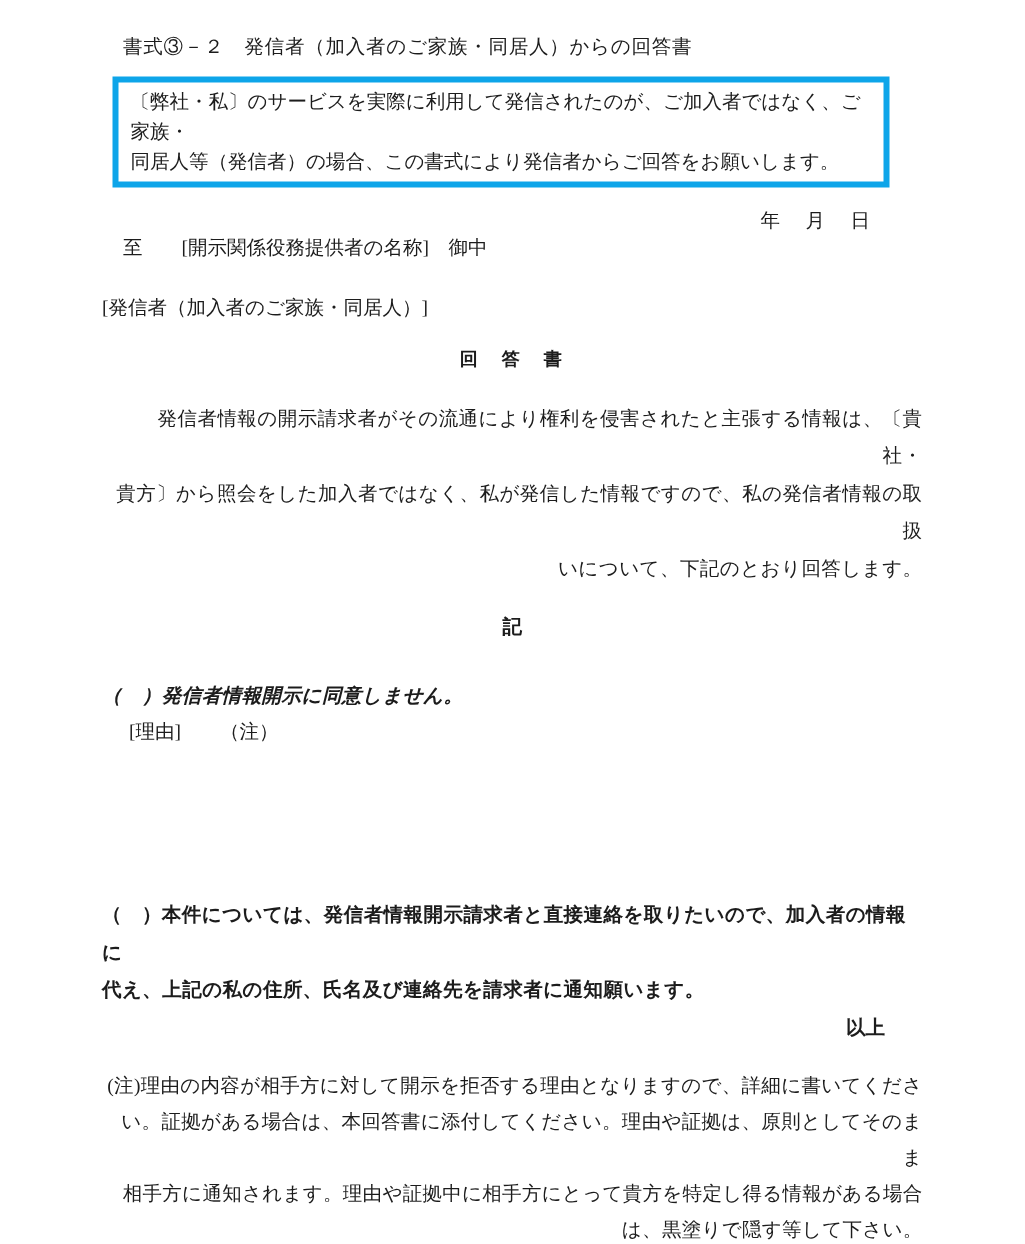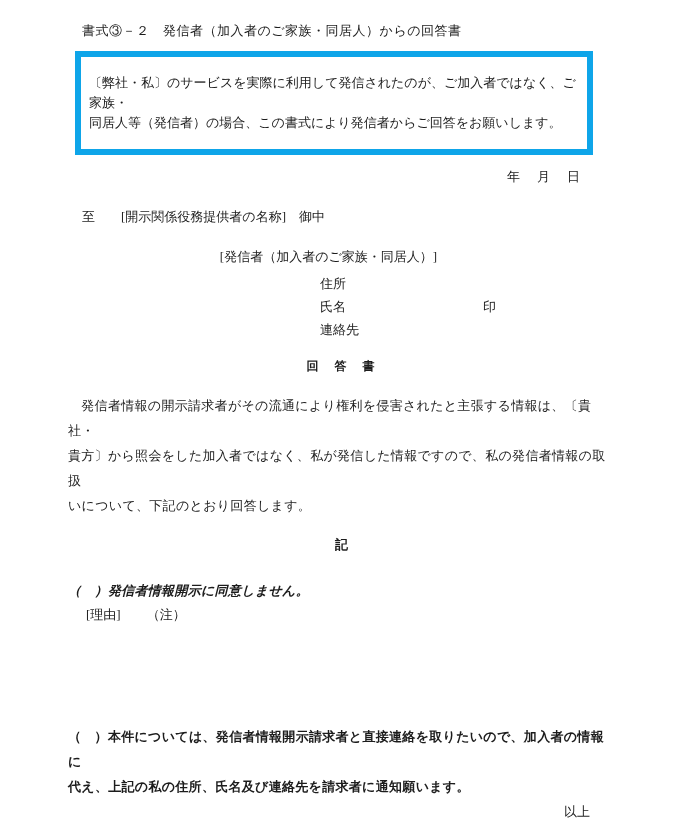--- a/index.html
+++ b/index.html
@@ -18,51 +18,51 @@
   .page {
     box-sizing: border-box;
     width: 683px;
     height: 699px;
     padding: 22px 68px 0 68px;
     background: #ffffff;
   }
   .gothic {
     font-family: "Liberation Sans", "DejaVu Sans", sans-serif;
   }
-  .prewrap { white-space: pre-line; }
+  .prewrap { white-space: pre-line; text-align: right; }
 
   .doc-title {
     margin-left: 14px;
     line-height: 18px;
     letter-spacing: 0.5px;
   }
   .notice-box {
-    border: 6px solid #0ea5e9;
+    border: 4px solid #0ea5e9;
     margin: 11px 22px 0 7px;
-    padding: 16px 8px;
+    padding: 3px 8px;
     line-height: 20px;
     white-space: pre-line;
   }
   .date-line {
     margin-top: 13px;
     margin-right: 33px;
     text-align: right;
     font-weight: normal;
     line-height: 18px;
     letter-spacing: 2px;
   }
   .addressee {
-    margin-top: 22px;
+    margin-top: 0;
     margin-left: 14px;
     line-height: 18px;
   }
   .sender-label {
     margin-top: 22px;
     margin-right: 26px;
-    text-align: center;
+    text-align: left;
     line-height: 18px;
   }
   .sender-block { margin-top: 6px; margin-left: 252px; }
   .sender-row { line-height: 23px; }
   .seal { display: inline-block; margin-left: 137px; }
 
   .main-heading {
     margin-top: 15px;
     text-align: center;
     font-weight: bold;
@@ -95,21 +95,21 @@
   .option .checkbox { font-weight: bold; }
   .reason-label {
     margin-top: 3px;
     margin-left: 18px;
     line-height: 18px;
   }
   .reason-space { height: 100px; }
   .closing {
     margin-right: 25px;
     text-align: right;
-    font-weight: normal;
+    font-weight: bold;
     line-height: 25px;
   }
   .note {
     margin-top: 15px;
     line-height: 24px;
     letter-spacing: 0.2px;
   }
 </style>
 </head>
 <body>
@@ -120,31 +120,20 @@
 
   <div class="notice-box">〔弊社・私〕のサービスを実際に利用して発信されたのが、ご加入者ではなく、ご家族・
 同居人等（発信者）の場合、この書式により発信者からご回答をお願いします。</div>
 
   <div class="date-line gothic">年　月　日</div>
 
   <div class="addressee">至　　[開示関係役務提供者の名称]　御中</div>
 
   <div class="sender-label">[発信者（加入者のご家族・同居人）]</div>
 
-  <div class="sender-block">
-    <div class="sender-row">
-      <span>住所</span>
-    </div>
-    <div class="sender-row">
-      <span>氏名</span><span class="seal">印</span>
-    </div>
-    <div class="sender-row">
-      <span>連絡先</span>
-    </div>
-  </div>
 
   <div class="main-heading gothic">回　答　書</div>
 
   <div class="body-para prewrap">　発信者情報の開示請求者がその流通により権利を侵害されたと主張する情報は、〔貴社・
 貴方〕から照会をした加入者ではなく、私が発信した情報ですので、私の発信者情報の取扱
 いについて、下記のとおり回答します。</div>
 
   <div class="ki-heading gothic">記</div>
 
 

